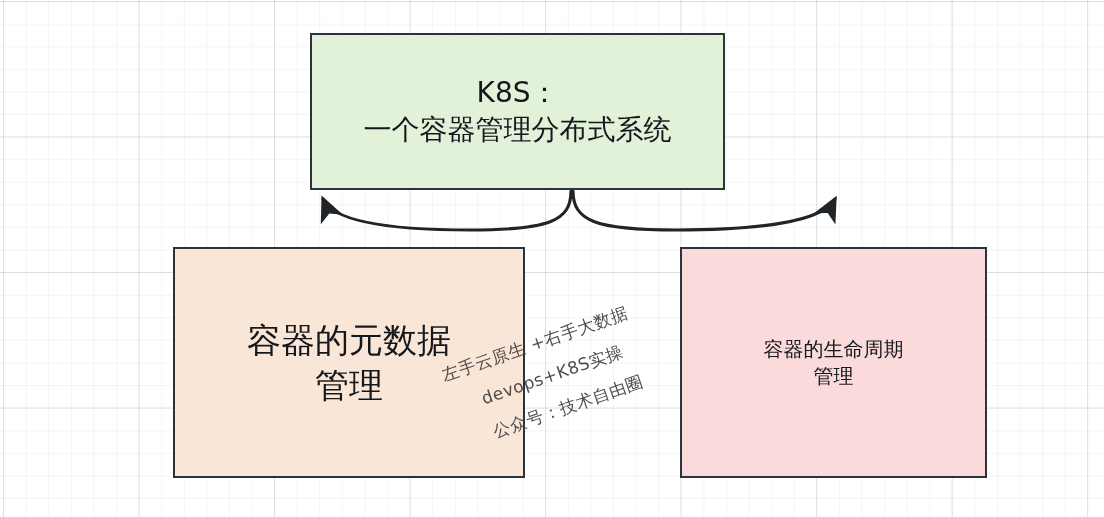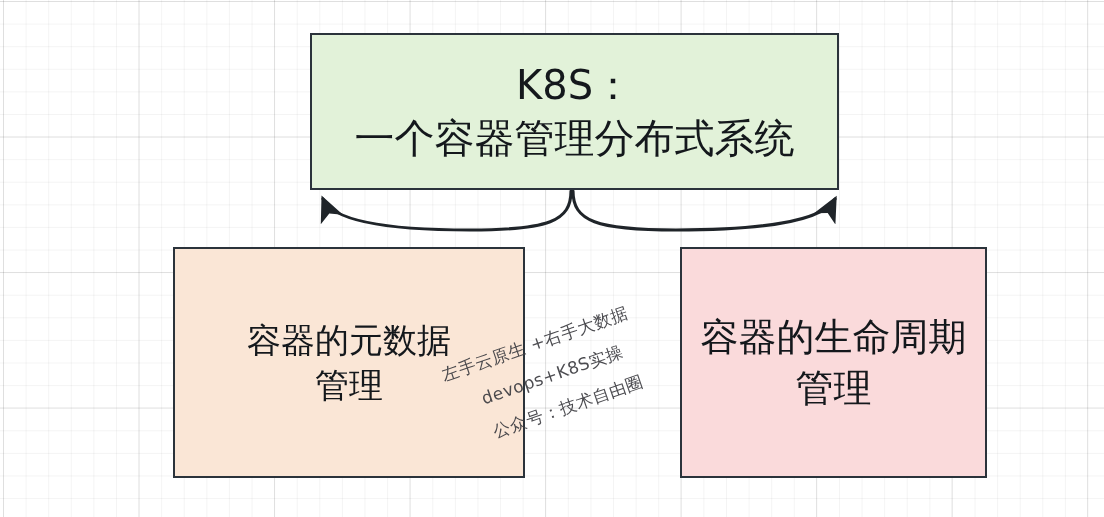--- a/index.html
+++ b/index.html
@@ -50,42 +50,42 @@
     justify-content: center;
     text-align: center;
     color: #14181c;
     line-height: 1.32;
     white-space: pre-line;
   }
 
   #node-root {
     left: 310px;
     top: 33px;
-    width: 529px;
+    width: 415px;
     height: 157px;
     background: #e2f2d9;
-    font-size: 40px;
+    font-size: 28px;
   }
 
   #node-metadata {
     left: 173px;
     top: 247px;
     width: 352px;
     height: 231px;
     background: #fae6d6;
     font-size: 34px;
   }
 
   #node-lifecycle {
     left: 680px;
     top: 247px;
     width: 307px;
     height: 231px;
     background: #fadadb;
-    font-size: 38px;
+    font-size: 20px;
   }
 
   .node-label {
     display: block;
     padding: 0 10px;
   }
 
   
   #center-watermark {
     position: absolute;

